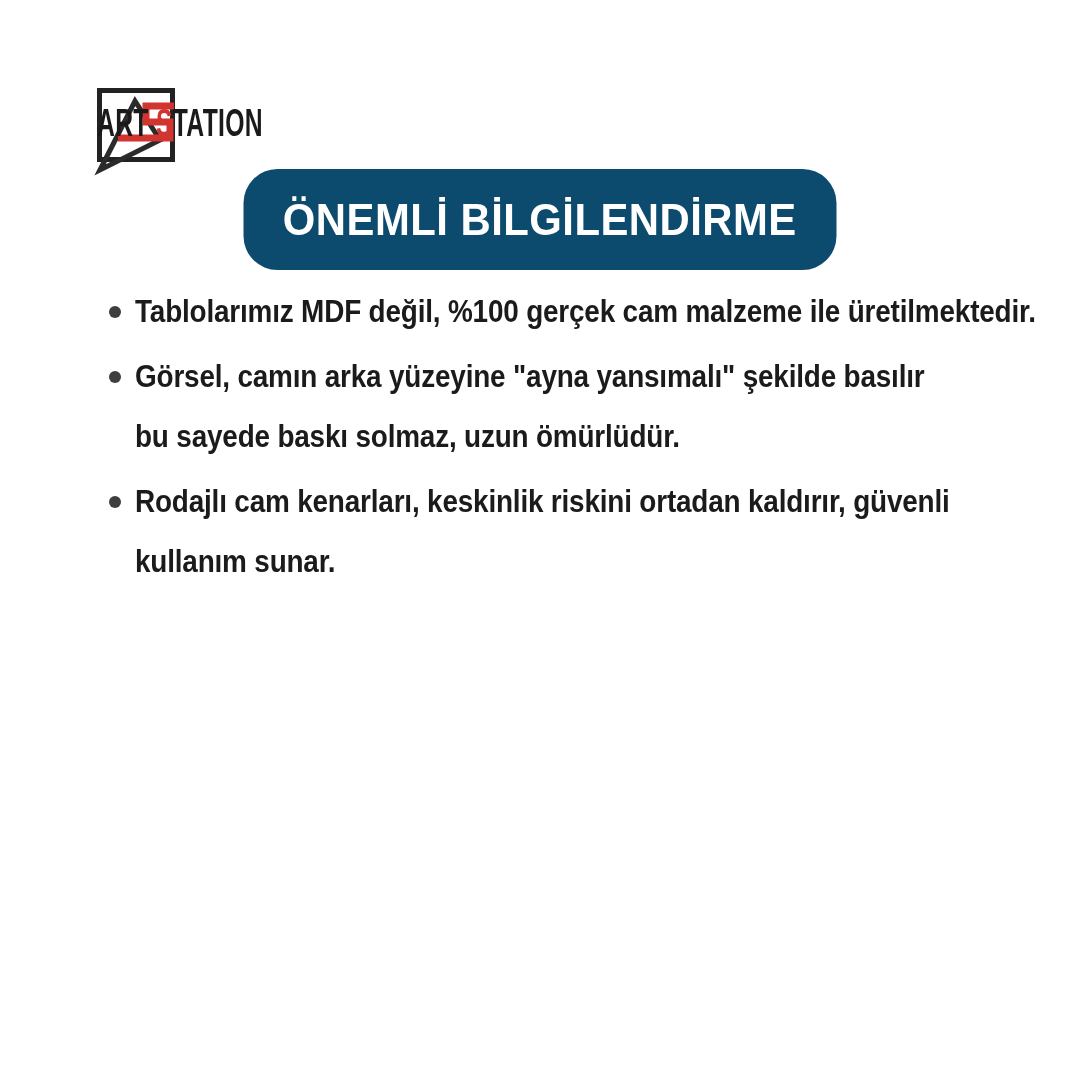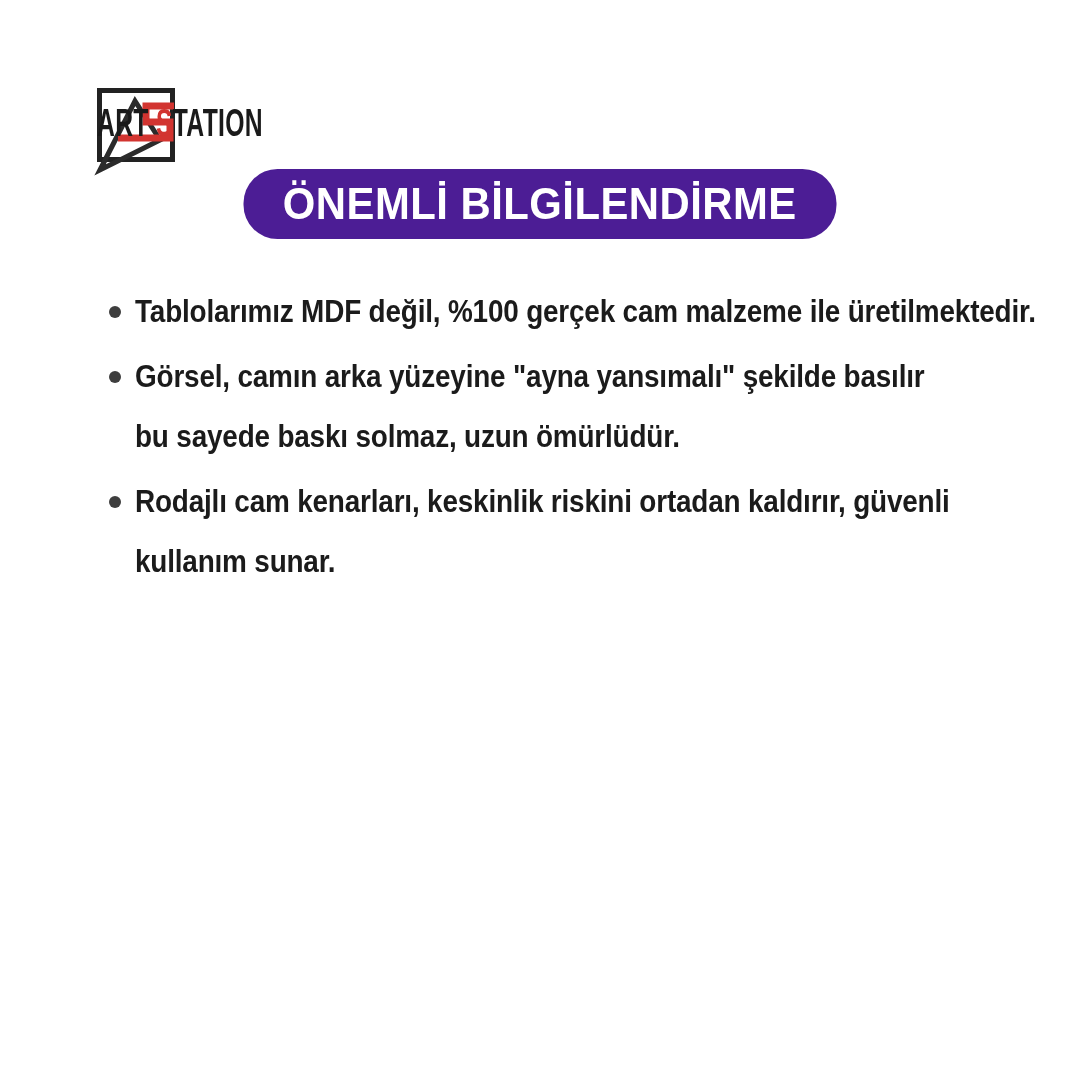--- a/index.html
+++ b/index.html
@@ -38,22 +38,22 @@
   }
   .brand-title .accent { color: #d23430; }
 
   
   .banner {
     position: absolute;
     left: 50%;
     top: 169px;
     transform: translateX(-50%);
     width: 593px;
-    height: 70px;
-    background: #4c1d95;
+    height: 101px;
+    background: #0c4a6e;
     border-radius: 34px;
     display: flex;
     align-items: center;
     justify-content: center;
   }
   .banner-label {
     color: #ffffff;
     font-size: 45px;
     font-weight: bold;
     letter-spacing: 0.5px;

